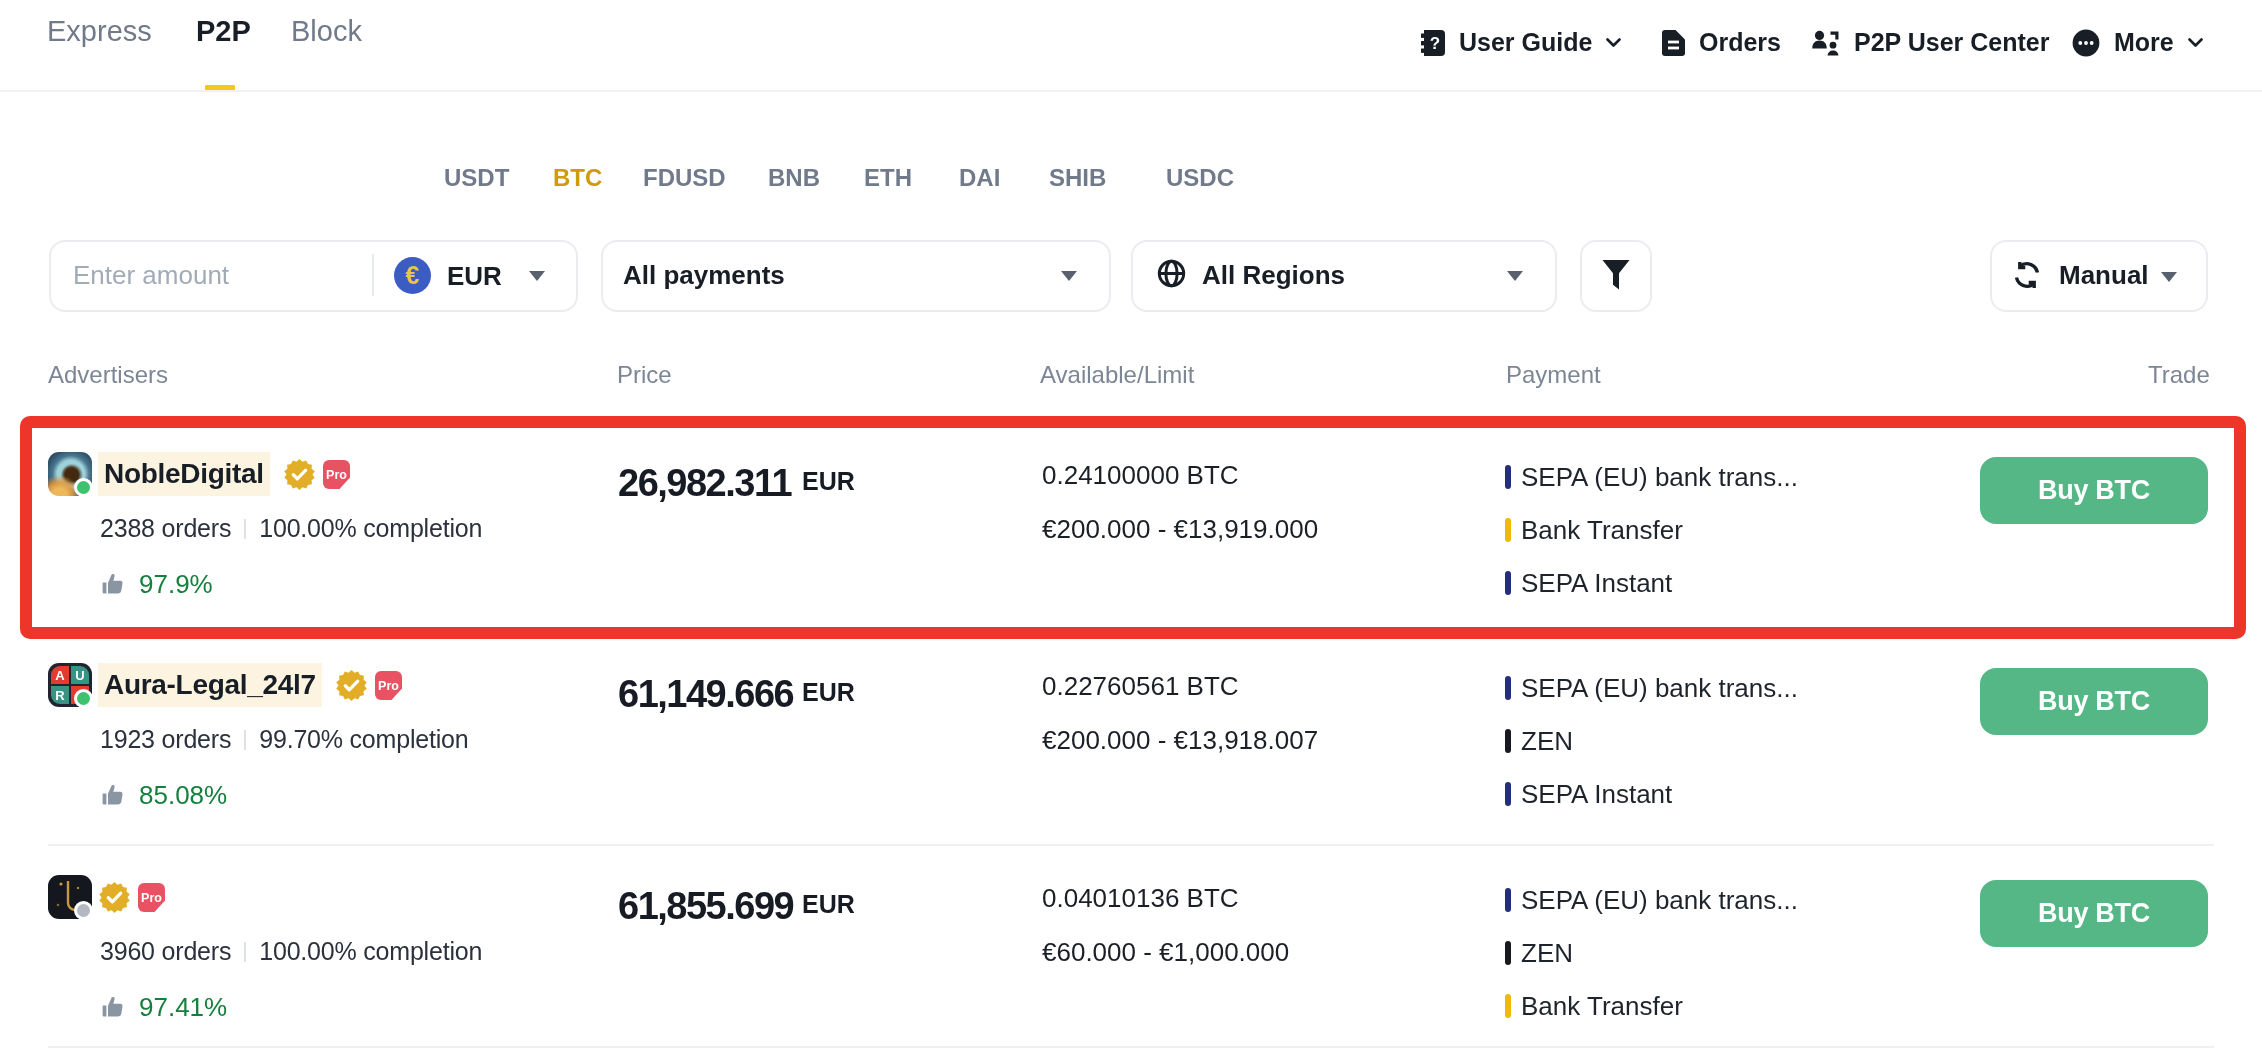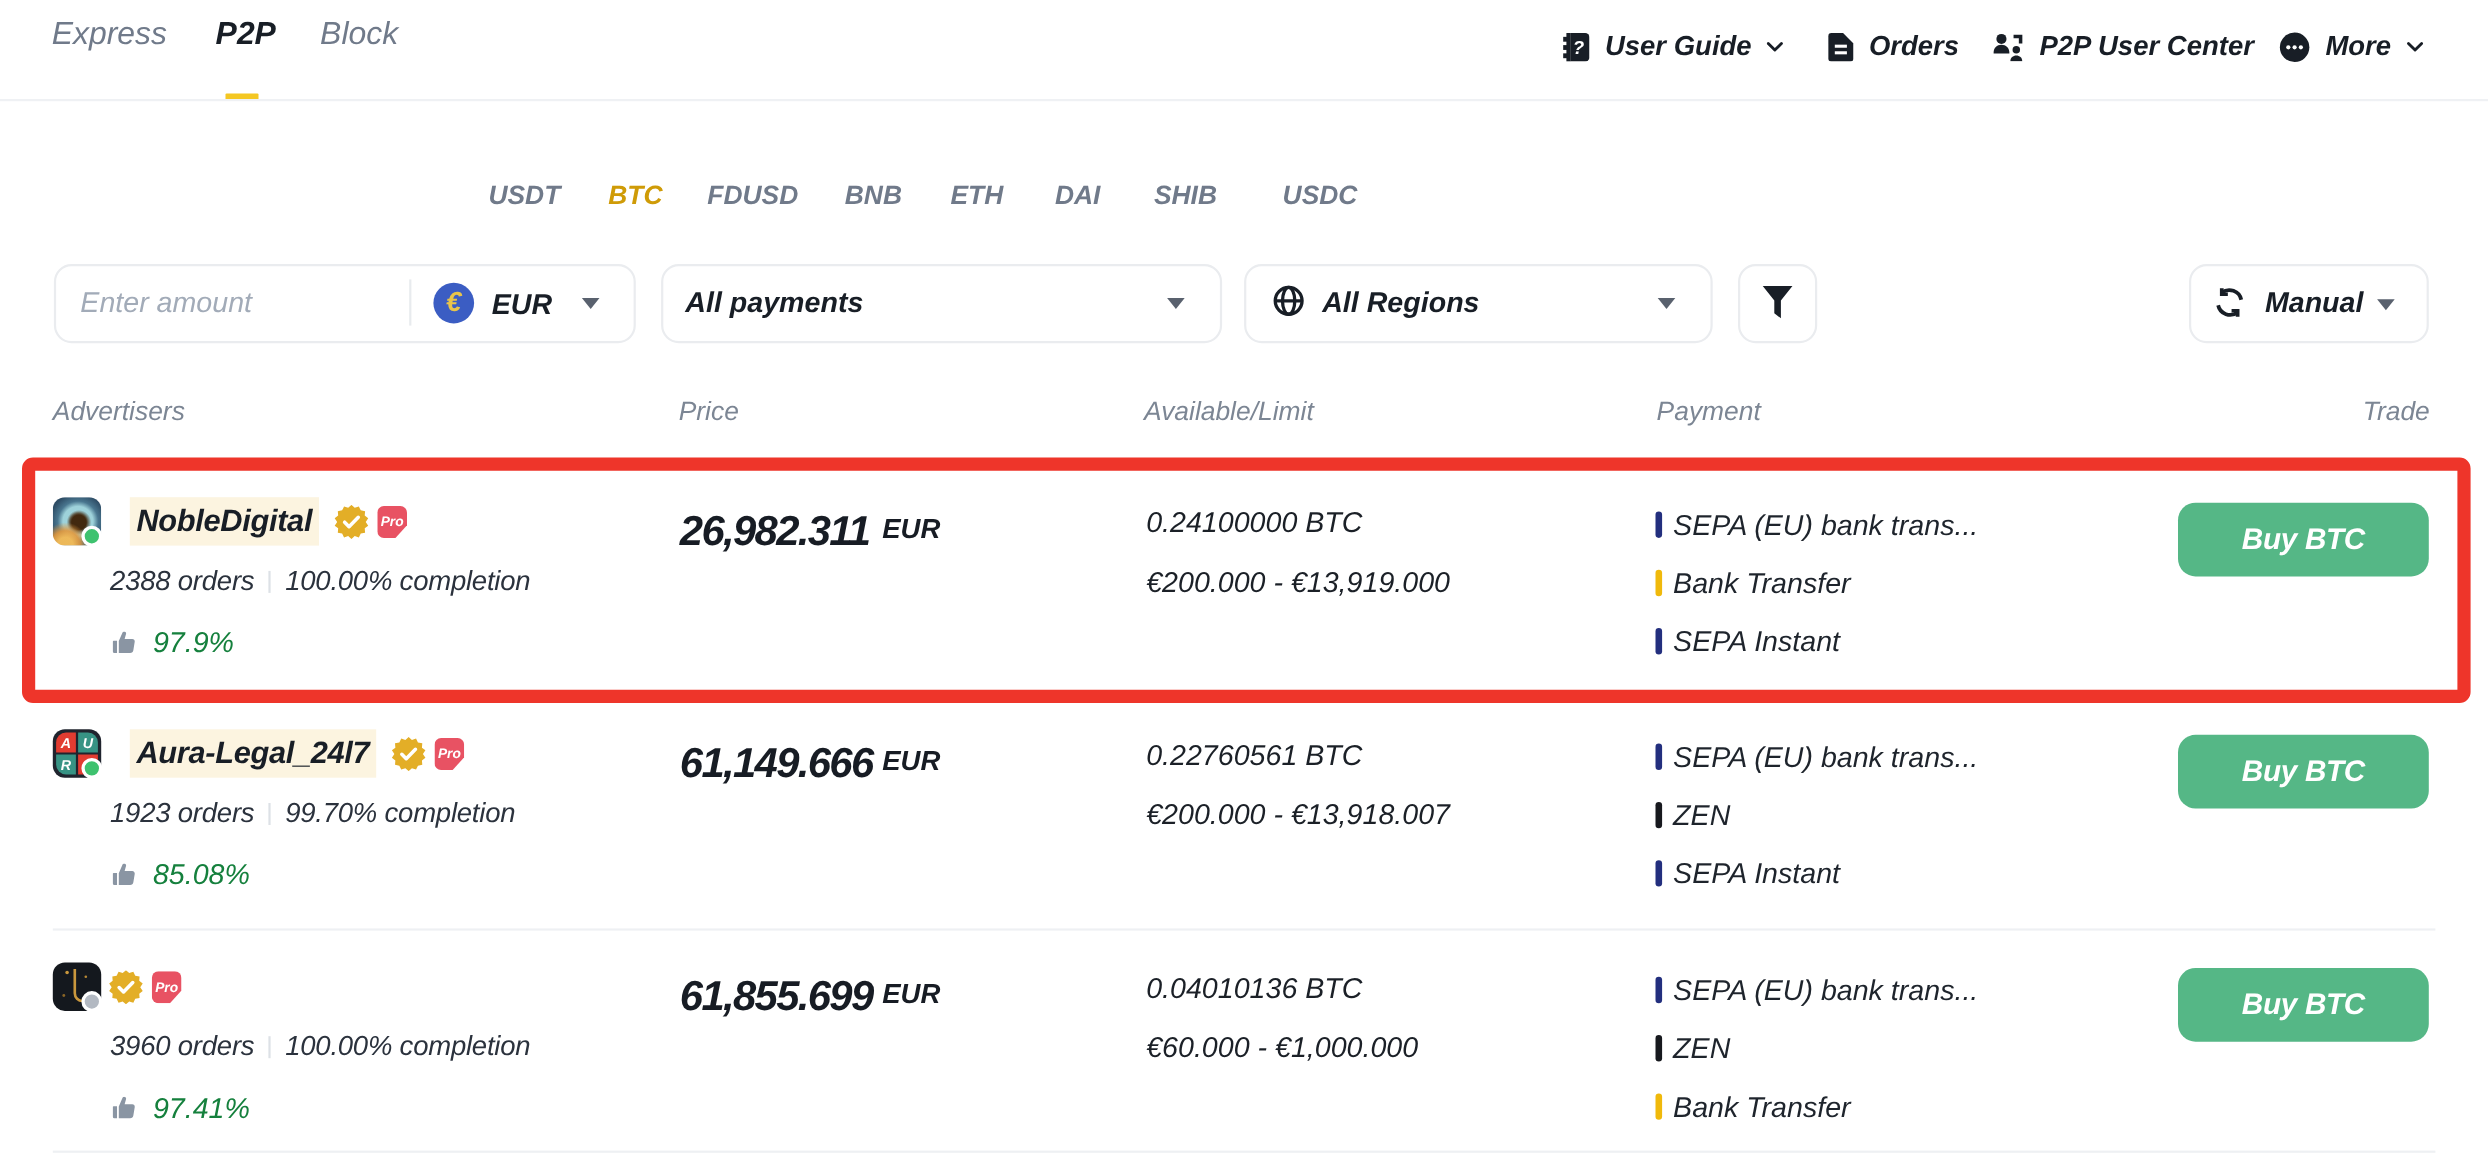--- a/index.html
+++ b/index.html
@@ -1,16 +1,16 @@
 <!DOCTYPE html>
 <html><head><meta charset="utf-8">
 <style>
 html,body{margin:0;padding:0;background:#fff;}
 #page{position:relative;width:2262px;height:1056px;overflow:hidden;background:#fff;
-  font-family:"Liberation Sans",sans-serif;font-style:italic;-webkit-font-smoothing:antialiased;}
+  font-family:"Liberation Sans",sans-serif;-webkit-font-smoothing:antialiased;}
 
 
 .toptab{position:absolute;top:16px;font-size:29px;line-height:30px;color:#707a8a;font-weight:500;}
 .toptab.sel{color:#181e26;font-weight:700;}
 .underline{position:absolute;left:205px;top:85px;width:30px;height:6px;background:#f4c723;border-radius:1px;}
 .hdrline{position:absolute;left:0;top:90px;width:2262px;height:2px;background:#eff1f4;}
 .hitem{position:absolute;top:28px;display:flex;align-items:center;font-size:25px;font-weight:700;color:#181e26;white-space:nowrap;}
 .hitem svg.ic{margin-right:14px;}
 .chev{margin-left:14px;}
 
@@ -37,21 +37,21 @@
 
 .th{position:absolute;top:363px;font-size:24px;line-height:24px;color:#7c8694;font-weight:500;}
 
 
 .av{width:44px;height:44px;border-radius:11px;overflow:hidden;}
 .q{display:flex;align-items:center;justify-content:center;color:#fff;font-weight:700;font-size:13px;font-family:"Liberation Sans",sans-serif;}
 .dot{position:absolute;left:26px;top:26px;width:13px;height:13px;border-radius:50%;border:3px solid #fff;}
 .dot.on{background:#3ec26f;}
 .dot.off{background:#b3b9c2;}
 .nameline{position:absolute;height:44px;display:flex;align-items:center;gap:13px;}
-.nm{display:flex;align-items:center;height:44px;padding:0 6px;background:#fcf4e0;font-size:28px;font-weight:700;color:#181e26;letter-spacing:-.3px;margin-left:20px;}
+.nm{display:flex;align-items:center;height:44px;padding:0 6px;background:#fcf4e0;font-size:28px;font-weight:700;color:#181e26;letter-spacing:-.3px;}
 .orders{position:absolute;display:flex;align-items:center;gap:13px;font-size:25px;line-height:25px;letter-spacing:-.2px;color:#2b323d;}
 .vd{width:2px;height:20px;background:#dde1e6;}
 .thline{position:absolute;display:flex;align-items:center;gap:15px;}
 .pct{font-size:26px;line-height:26px;color:#15803d;}
 .price{position:absolute;font-size:38px;line-height:38px;font-weight:700;color:#171c24;letter-spacing:-1.5px;}
 .cur{position:absolute;font-size:25px;line-height:25px;font-weight:700;color:#171c24;}
 .av1{position:absolute;font-size:26px;line-height:26px;font-weight:500;color:#1b2027;}
 .bar{position:absolute;width:6px;height:24px;border-radius:3px;}
 .bar.navy{background:#232f7e;}
 .bar.yellow{background:#f0b90b;}

